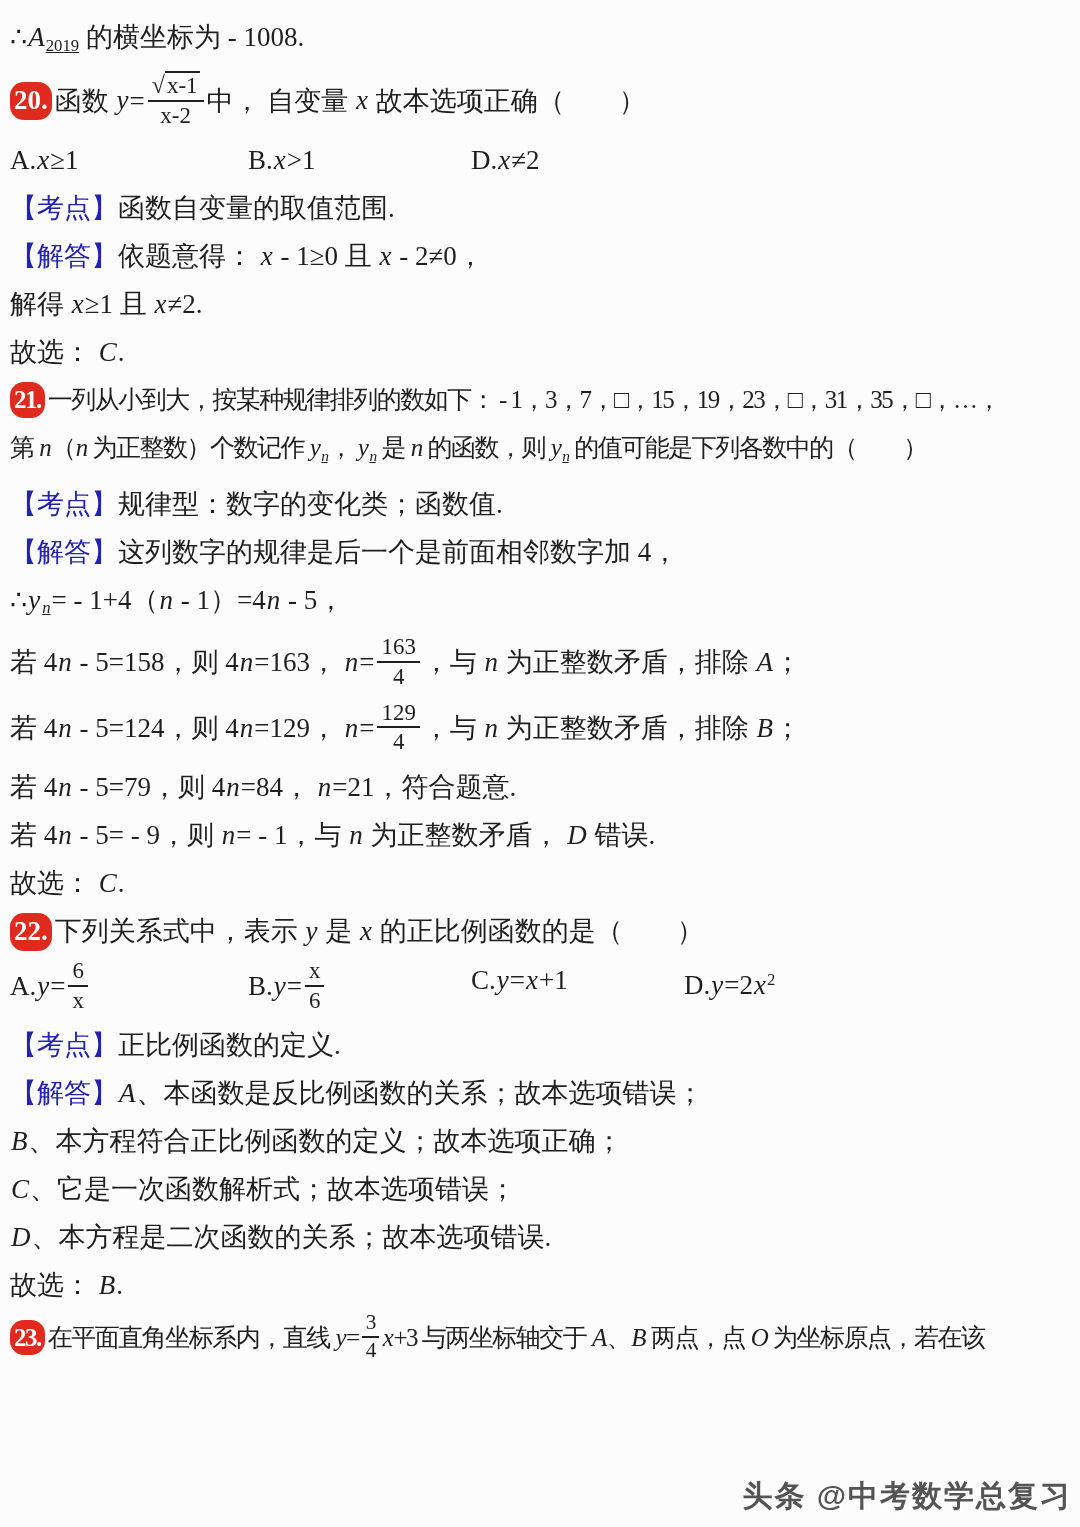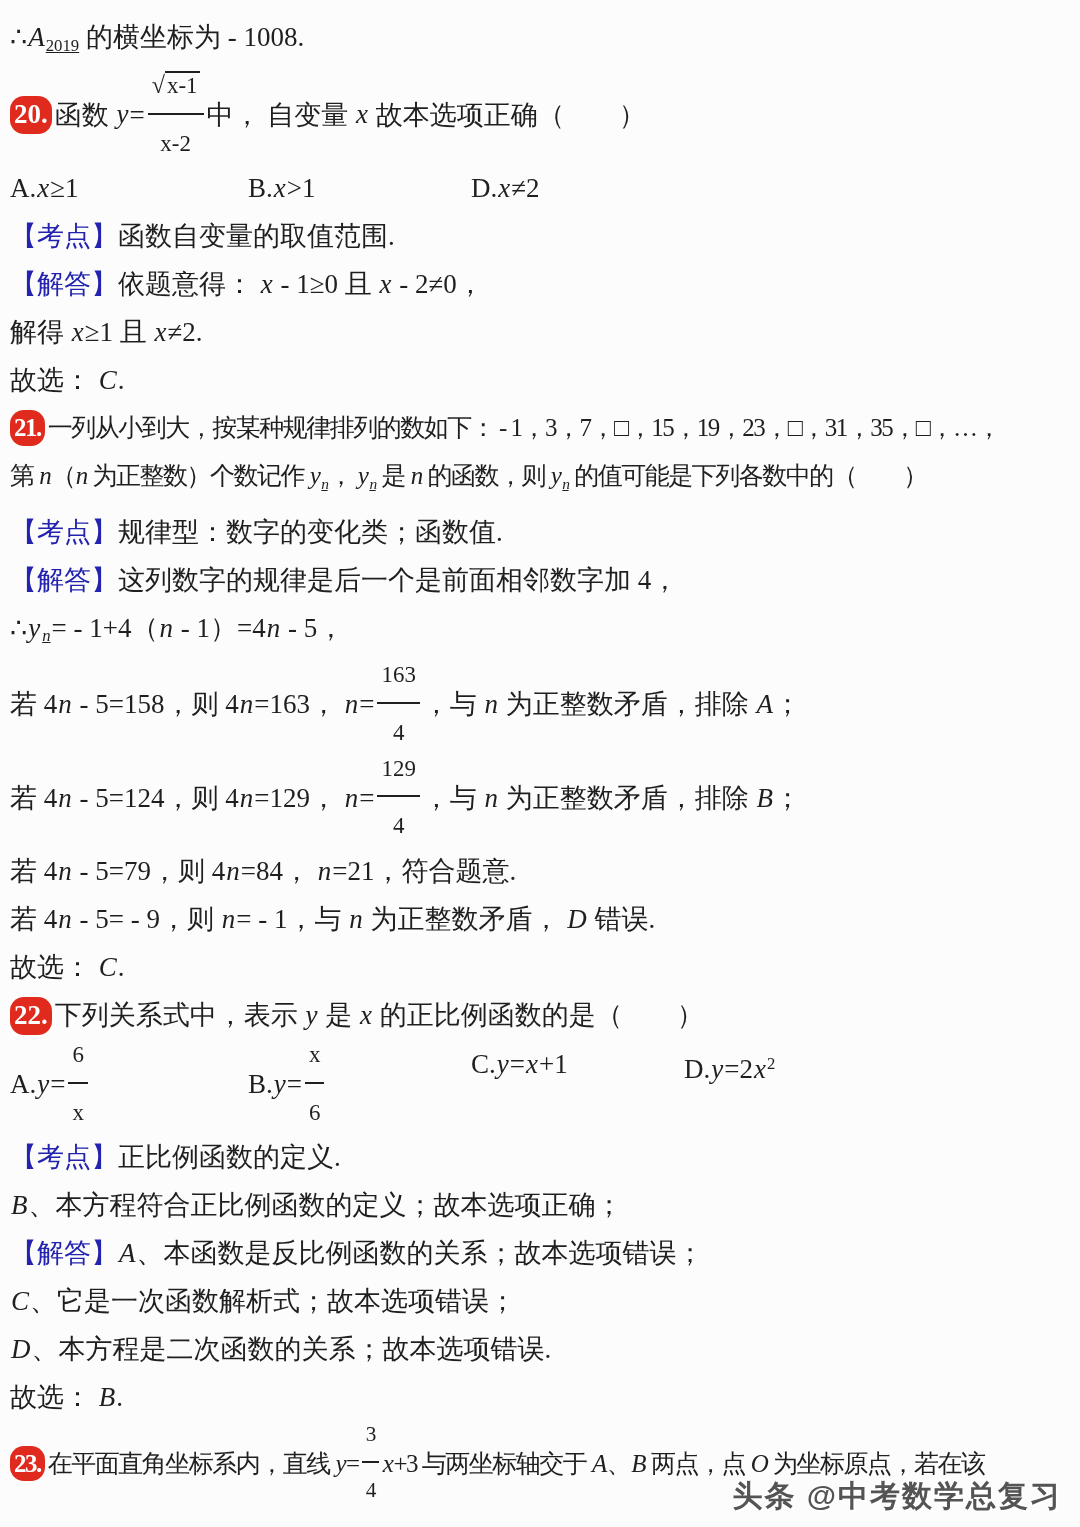--- a/index.html
+++ b/index.html
@@ -29,26 +29,26 @@
     display:inline-block;padding:2px 4px;margin-right:3px;line-height:1.25;border-radius:14px;
   }
   .seg-blue{color:var(--blue);}
   .seg-it{font-style:italic;padding:0 1px;}
   .seg-sub{font-size:0.62em;vertical-align:-0.28em;text-decoration:underline;}
   .seg-sup{font-size:0.62em;vertical-align:0.55em;}
   .frac{
     display:inline-block;vertical-align:middle;text-align:center;
     line-height:1.12;font-size:0.85em;margin:0 3px;transform:translateY(-3px);
   }
-  .fnum{display:block;border-bottom:2px solid var(--ink);padding:0 4px 14px;}
-  .fden{display:block;padding-top:16px;}
+  .fnum{display:block;border-bottom:2px solid var(--ink);padding:0 4px 1px;}
+  .fden{display:block;padding-top:1px;}
   .rsign{display:inline-block;font-size:1.05em;}
   .rbar{border-top:2px solid var(--ink);padding:0 2px;}
   .watermark{
-    position:absolute;right:18px;bottom:10px;
+    position:absolute;right:8px;bottom:10px;
     font-family:"Liberation Sans","DejaVu Sans",sans-serif;
     font-weight:bold;font-size:30px;color:#545454;
     text-shadow:2px 2px 0 #ffffff,-1px -1px 0 #ffffff;
     letter-spacing:2px;white-space:nowrap;
   }
 </style>
 </head>
 <body>
 
 <div id="doc">
@@ -75,19 +75,19 @@
     <div class="line"><span class="seg-txt">若 4</span><span class="seg-it">n</span><span class="seg-txt"> - 5= - 9，则 </span><span class="seg-it">n</span><span class="seg-txt">= - 1，与 </span><span class="seg-it">n</span><span class="seg-txt"> 为正整数矛盾， </span><span class="seg-it">D</span><span class="seg-txt"> 错误.</span></div>
     <div class="line"><span class="seg-txt">故选： </span><span class="seg-it">C</span><span class="seg-txt">.</span></div>
     <div class="line problem"><span class="badge">22.</span><span class="seg-txt">下列关系式中，表示 </span><span class="seg-it">y</span><span class="seg-txt"> 是 </span><span class="seg-it">x</span><span class="seg-txt"> 的正比例函数的是（　　）</span></div>
     <div class="opts">
       <span class="opt"><span class="seg-txt">A.</span><span class="seg-it">y</span><span class="seg-txt">=</span><span class="frac"><span class="fnum">6</span><span class="fden">x</span></span></span>
       <span class="opt"><span class="seg-txt">B.</span><span class="seg-it">y</span><span class="seg-txt">=</span><span class="frac"><span class="fnum">x</span><span class="fden">6</span></span></span>
       <span class="opt"><span class="seg-txt">C.</span><span class="seg-it">y</span><span class="seg-txt">=</span><span class="seg-it">x</span><span class="seg-txt">+1</span></span>
       <span class="opt"><span class="seg-txt">D.</span><span class="seg-it">y</span><span class="seg-txt">=2</span><span class="seg-it">x</span><span class="seg-sup">2</span></span>
     </div>
     <div class="line"><span class="seg-blue">【考点】</span><span class="seg-txt">正比例函数的定义.</span></div>
+    <div class="line"><span class="seg-blue">【解答】</span><span class="seg-it">A</span><span class="seg-txt">、本函数是反比例函数的关系；故本选项错误；</span></div>
     <div class="line"><span class="seg-it">B</span><span class="seg-txt">、本方程符合正比例函数的定义；故本选项正确；</span></div>
-    <div class="line"><span class="seg-blue">【解答】</span><span class="seg-it">A</span><span class="seg-txt">、本函数是反比例函数的关系；故本选项错误；</span></div>
     <div class="line"><span class="seg-it">C</span><span class="seg-txt">、它是一次函数解析式；故本选项错误；</span></div>
     <div class="line"><span class="seg-it">D</span><span class="seg-txt">、本方程是二次函数的关系；故本选项错误.</span></div>
     <div class="line"><span class="seg-txt">故选： </span><span class="seg-it">B</span><span class="seg-txt">.</span></div>
     <div class="line tight problem"><span class="badge">23.</span><span class="seg-txt">在平面直角坐标系内，直线 </span><span class="seg-it">y</span><span class="seg-txt">=</span><span class="frac"><span class="fnum">3</span><span class="fden">4</span></span><span class="seg-it">x</span><span class="seg-txt">+3 与两坐标轴交于 </span><span class="seg-it">A</span><span class="seg-txt">、</span><span class="seg-it">B</span><span class="seg-txt"> 两点，点 </span><span class="seg-it">O</span><span class="seg-txt"> 为坐标原点，若在该</span></div>
   </div>
 
 </body></html>

